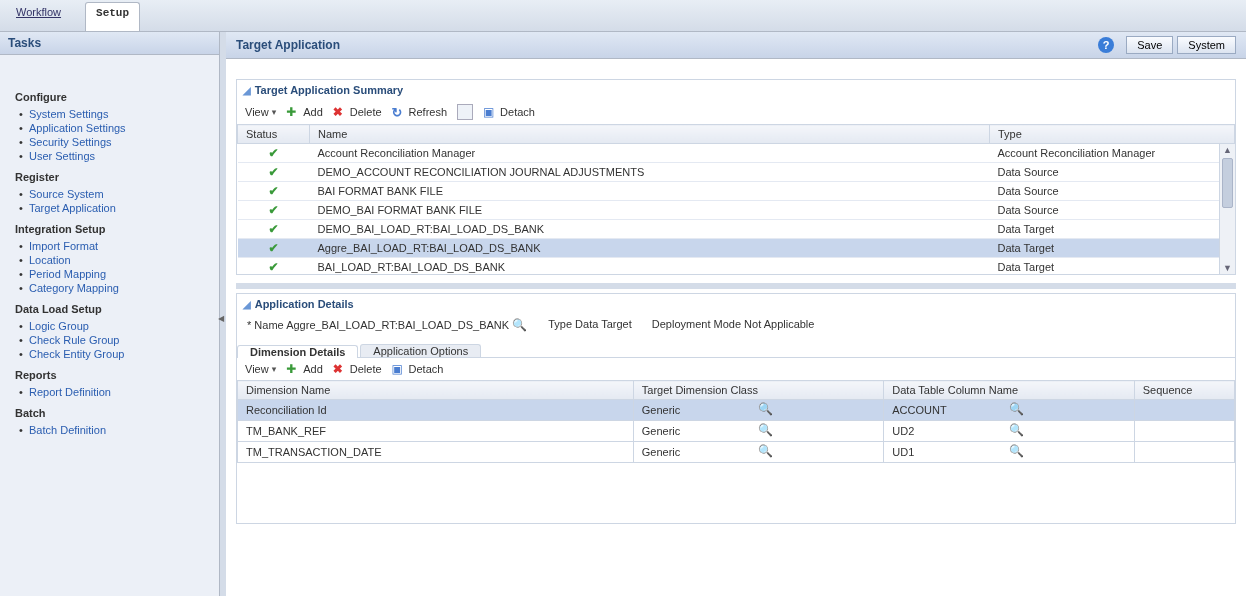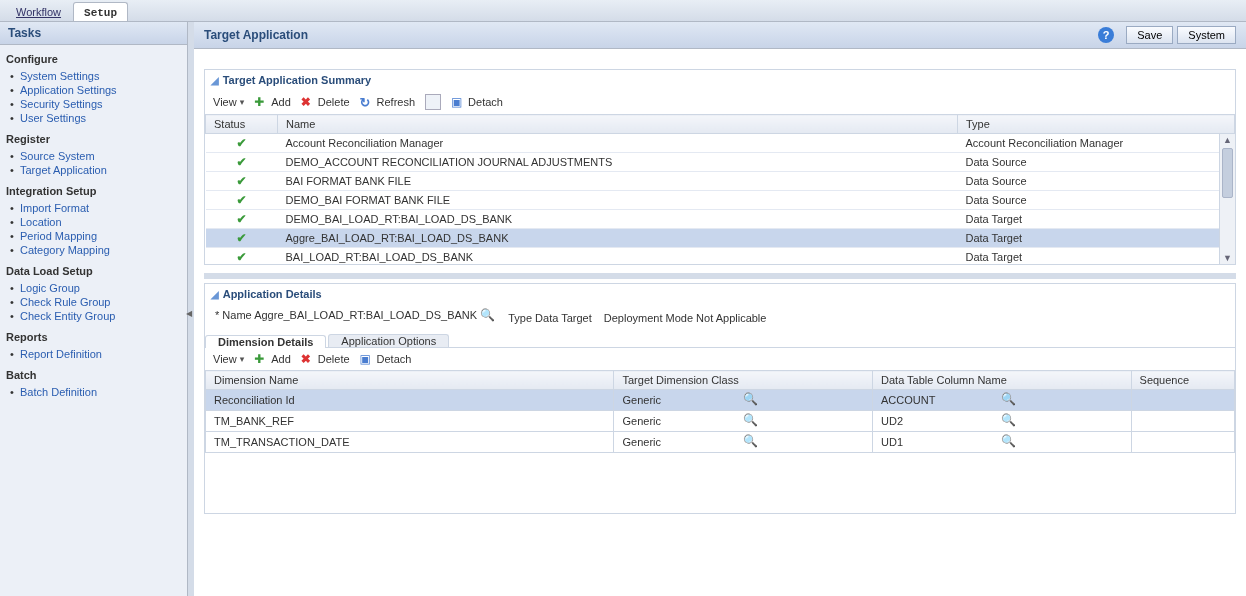--- a/index.html
+++ b/index.html
@@ -1,28 +1,28 @@
 <!DOCTYPE html>
 <html><head>
 <meta charset="utf-8">
 <style>
 * { box-sizing: border-box; margin: 0; padding: 0; }
 body { font-family: Tahoma, Arial, sans-serif; font-size: 11px; color: #333; background: #fff; width: 1246px; height: 596px; overflow: hidden; }
 
 .main-layout { display: flex; flex-direction: column; height: 596px; }
 
-.top-tabs { background: linear-gradient(#e8eef5, #d4dce8); border-bottom: 1px solid #b0b8c5; padding: 2px 6px 0; display: flex; gap: 2px; height: 22px; }
+.top-tabs { background: linear-gradient(#e8eef5, #d4dce8); border-bottom: 1px solid #b0b8c5; padding: 2px 6px 0; display: flex; gap: 14px; height: 32px; }
 .top-tab { padding: 4px 10px; font-size: 11px; color: #336; text-decoration: underline; cursor: pointer; }
 .top-tab.active { background: #fff; border: 1px solid #b0b8c5; border-bottom: none; border-radius: 3px 3px 0 0; text-decoration: none; font-weight: bold; color: #333; font-family: Liberation Mono, monospace; }
 
 .body-area { display: flex; flex: 1; overflow: hidden; }
 
-.sidebar { width: 188px; background: #ecf0f7; border-right: 1px solid #b0b8c5; display: flex; flex-direction: column; }
+.sidebar { width: 220px; background: #ecf0f7; border-right: 1px solid #b0b8c5; display: flex; flex-direction: column; }
 .sidebar-header { background: linear-gradient(#e0e8f4, #c8d4e8); padding: 4px 8px; font-weight: bold; color: #2a4d7a; border-bottom: 1px solid #b0b8c5; font-size: 12px; }
-.sidebar-body { padding: 8px 6px; overflow-y: auto; }
+.sidebar-body { padding: 8px 15px; overflow-y: auto; margin-top: 28px; }
 .sidebar-group-title { font-weight: bold; color: #333; margin: 8px 0 4px; font-size: 11px; }
 .sidebar-group-title:first-child { margin-top: 0; }
 .sidebar-list { list-style: none; padding-left: 14px; }
 .sidebar-list li { position: relative; padding: 1px 0; }
 .sidebar-list li::before { content: "•"; position: absolute; left: -10px; color: #333; }
 .sidebar-list a { color: #2a5db0; text-decoration: none; font-size: 11px; }
 
 .splitter { width: 6px; background: #d4dce8; position: relative; cursor: col-resize; }
 .splitter::after { content: "◀"; position: absolute; top: 50%; left: -2px; font-size: 8px; color: #666; }
 
@@ -60,21 +60,21 @@
 .name-col { width: 680px; }
 
 .grid-wrap { position: relative; max-height: 150px; overflow: hidden; }
 .grid-vscroll { position: absolute; right: 0; top: 20px; width: 16px; bottom: 0; background: #eef1f6; border-left: 1px solid #cdd6e3; }
 .grid-vscroll .thumb { background: #c4cede; margin: 2px; height: 50px; border: 1px solid #aab4c8; border-radius: 2px; }
 .grid-vscroll .arrow { text-align: center; font-size: 9px; color: #667; padding: 1px; cursor: pointer; }
 
 .hsplitter { height: 6px; background: #d4dce8; cursor: row-resize; margin: 4px 0; }
 
 .details-section { border: 1px solid #cdd6e3; padding: 0; }
-.details-row { display: flex; align-items: flex-end; gap: 12px; padding: 4px 10px; font-size: 11px; }
+.details-row { display: flex; align-items: flex-start; gap: 20px; padding: 4px 10px; font-size: 11px; }
 .details-row .lbl { color: #333; }
 .details-row .req::before { content: "* "; color: #333; }
 .details-row .val { color: #333; }
 
 .sub-tabs { display: flex; border-bottom: 1px solid #cdd6e3; margin-top: 6px; }
 .sub-tab { padding: 0 12px; border: 1px solid #cdd6e3; border-bottom: none; margin-right: 2px; background: #e8ecf3; font-size: 11px; cursor: pointer; border-radius: 3px 3px 0 0; }
 .sub-tab.active { background: #fff; font-weight: bold; position: relative; top: 1px; }
 
 .dim-grid th, .dim-grid td { border: 1px solid #cdd6e3; }
 .dim-grid tr.selrow td { background: #c8d6ec; }

